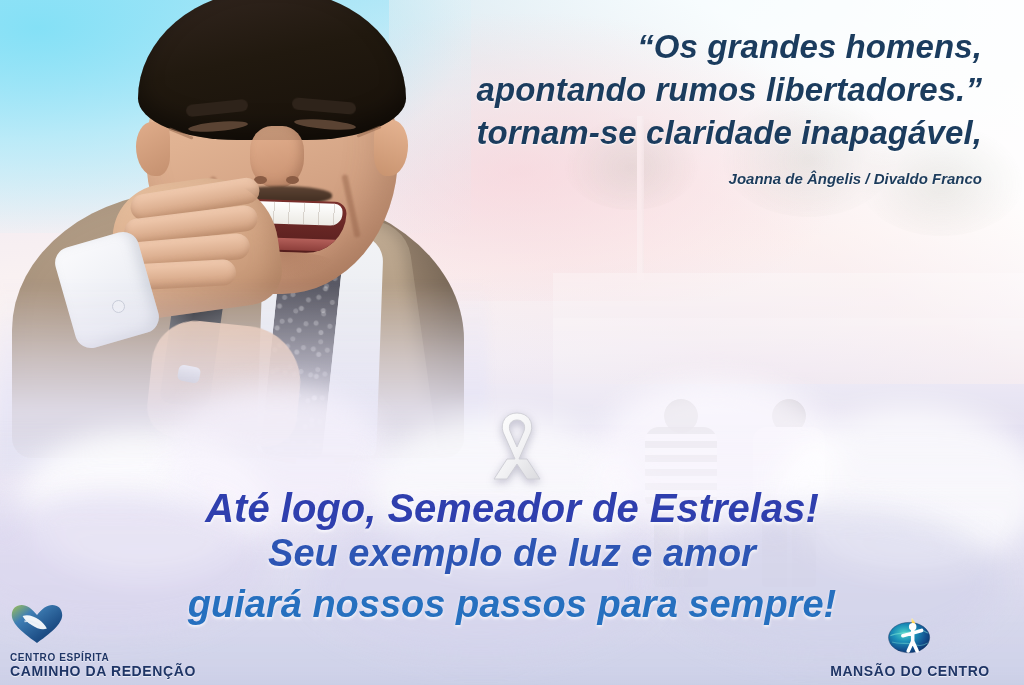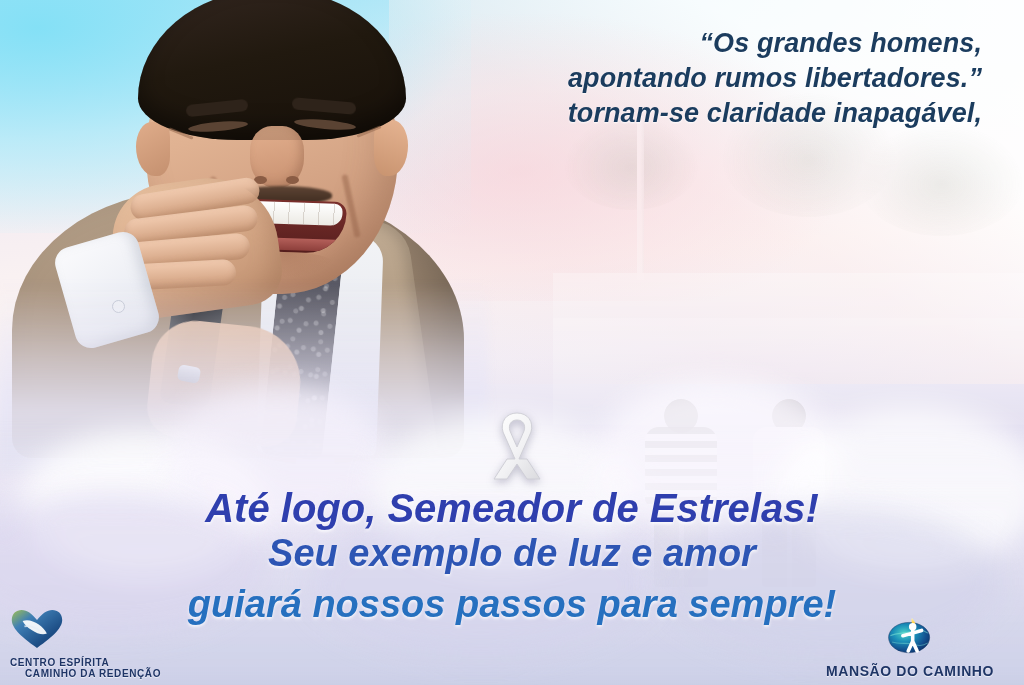--- a/index.html
+++ b/index.html
@@ -360,21 +360,21 @@
       rgba(224,224,240,.98) 100%);
     filter:blur(4px);
   }
 
   
   .quote{
     position:absolute;right:42px;top:26px;
     width:560px;text-align:right;
     font-style:italic;font-weight:bold;
     color:#1b3c5e;
-    font-size:27px;line-height:1.30;
+    font-size:33px;line-height:1.30;
     letter-spacing:.1px;
     text-shadow:0 1px 2px rgba(255,255,255,.85);
   }
   .quote-line{display:block;white-space:nowrap;}
   .quote-attrib{
     position:absolute;right:42px;top:170px;
     width:560px;text-align:right;
     font-style:italic;font-weight:bold;
     font-size:15px;color:#1d3c5c;
     text-shadow:0 1px 2px rgba(255,255,255,.8);
@@ -407,21 +407,21 @@
     text-align:center;
   }
   .logo-mark{display:block;margin:0 auto 3px;}
   .logo-cap{
     display:block;
     font-weight:bold;color:#1f3566;
     letter-spacing:.6px;
     text-shadow:0 1px 1px rgba(255,255,255,.7);
   }
   .cap-small{font-size:10px;}
-  .cap-big{font-size:10px;margin-left:15px;}
+  .cap-big{font-size:14px;}
   .cap-solo{font-size:14px;}
 </style>
 </head>
 <body>
 
 <div id="poster">
 
   <div class="bg-sky"></div>
   <div class="bg-sky-right"></div>
   <div class="bg-pink-haze"></div>
@@ -500,20 +500,21 @@
     <div class="puff" style="left:-4%;top:46%;width:30%;height:40%;background:rgba(218,214,238,.60);"></div>
     <div class="puff" style="left:30%;top:52%;width:34%;height:40%;background:rgba(214,212,236,.55);"></div>
     <div class="puff" style="left:64%;top:50%;width:34%;height:42%;background:rgba(210,210,234,.55);"></div>
   </div>
 
   <div class="quote">
     <span class="quote-line">“Os grandes homens,</span>
     <span class="quote-line">apontando rumos libertadores.”</span>
     <span class="quote-line">tornam-se claridade inapagável,</span>
   </div>
+  <div class="quote-attrib">Joanna de Ângelis / Divaldo Franco</div>
 
   <div class="ribbon">
     <svg viewBox="0 0 56 74" width="56" height="74" aria-hidden="true">
       <defs>
         <linearGradient id="rg" x1="0" y1="0" x2="1" y2="1">
           <stop offset="0%" stop-color="#ffffff"></stop>
           <stop offset="55%" stop-color="#f2f2f4"></stop>
           <stop offset="100%" stop-color="#dadade"></stop>
         </linearGradient>
       </defs>
@@ -566,16 +567,16 @@
         </defs>
         <ellipse cx="27" cy="28" rx="23" ry="17" fill="url(#gg)"></ellipse>
         <ellipse cx="27" cy="28" rx="23" ry="17" fill="none" stroke="#0e2f5e" stroke-width="1" opacity=".5"></ellipse>
         <path d="M6 26 C14 22 22 24 30 21 C38 18 44 20 48 23" stroke="#7fe3d6" stroke-width="1.2" fill="none" opacity=".55"></path>
         <path d="M8 33 C16 36 26 33 34 36 C40 38 45 36 48 34" stroke="#7fe3d6" stroke-width="1.2" fill="none" opacity=".45"></path>
         <path d="M30 6 C34 10 35 14 33 17 C31 14 29 11 30 6 Z" fill="url(#fl)"></path>
         <circle cx="31" cy="16" r="4.2" fill="#ffffff"></circle>
         <path d="M31 20 L31 32 M31 23 L20 26 M31 23 L41 20 M31 32 L26 43 M31 32 L36 43" stroke="#ffffff" stroke-width="4" stroke-linecap="round" fill="none"></path>
       </svg>
     </span>
-    <span class="logo-cap cap-solo">MANSÃO DO CAMINHO</span>
+    <span class="logo-cap cap-solo">MANSÃO DO CENTRO</span>
   </div>
 
 </div>
 
 </body></html>

